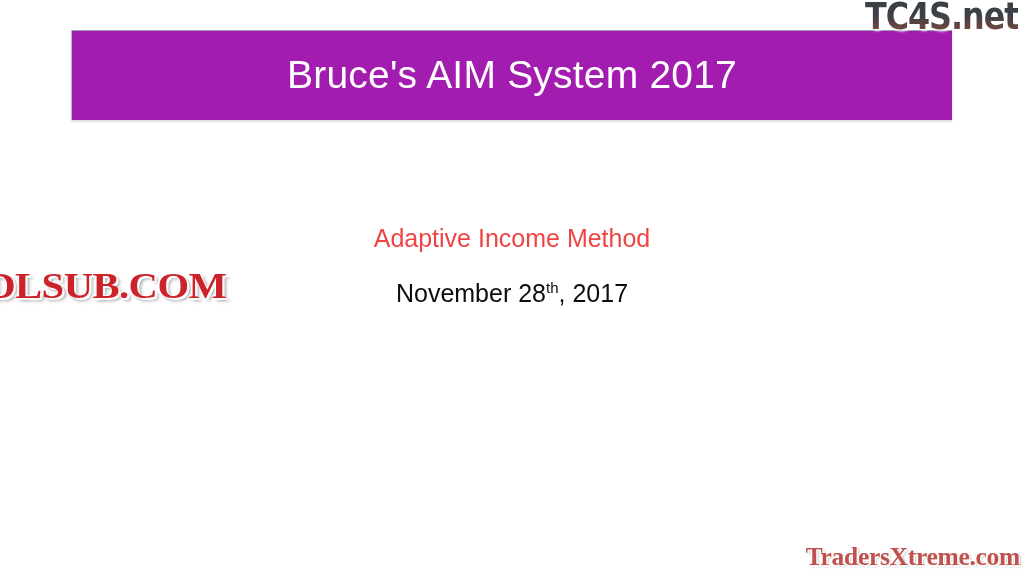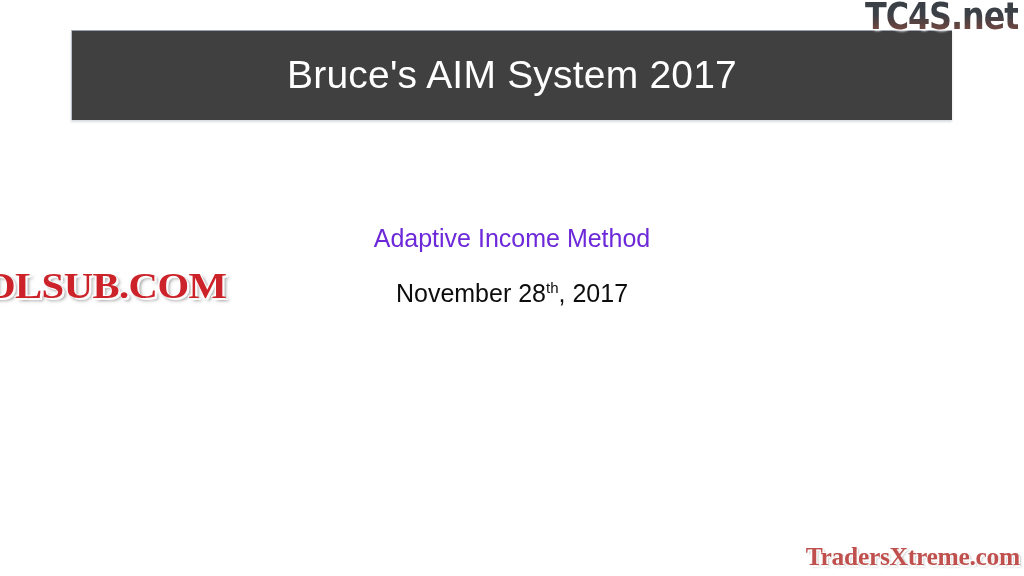--- a/index.html
+++ b/index.html
@@ -21,21 +21,21 @@
     overflow: hidden;
   }
 
   
   .title-banner {
     position: absolute;
     left: 71px;
     top: 30px;
     width: 881px;
     height: 90px;
-    background: #404040;
+    background: #a21caf;
     box-sizing: border-box;
     border-left: 1px solid #b9bfcb;
     border-top: 1px solid #9aa2b2;
     box-shadow: 0 2px 2px rgba(120,130,150,0.28);
     display: flex;
     align-items: center;
     justify-content: center;
   }
 
   .title-text {
@@ -52,21 +52,21 @@
   
   .content-block {
     position: absolute;
     left: 0;
     top: 222px;
     width: 1024px;
     text-align: center;
   }
 
   .subtitle-line {
-    color: #6d28d9;
+    color: #ef4444;
     font-family: "Liberation Sans", sans-serif;
     font-weight: 400;
     font-size: 25px;
     line-height: 32px;
     white-space: nowrap;
   }
 
   .date-line {
     color: #0d0d0d;
     font-family: "Liberation Sans", sans-serif;

